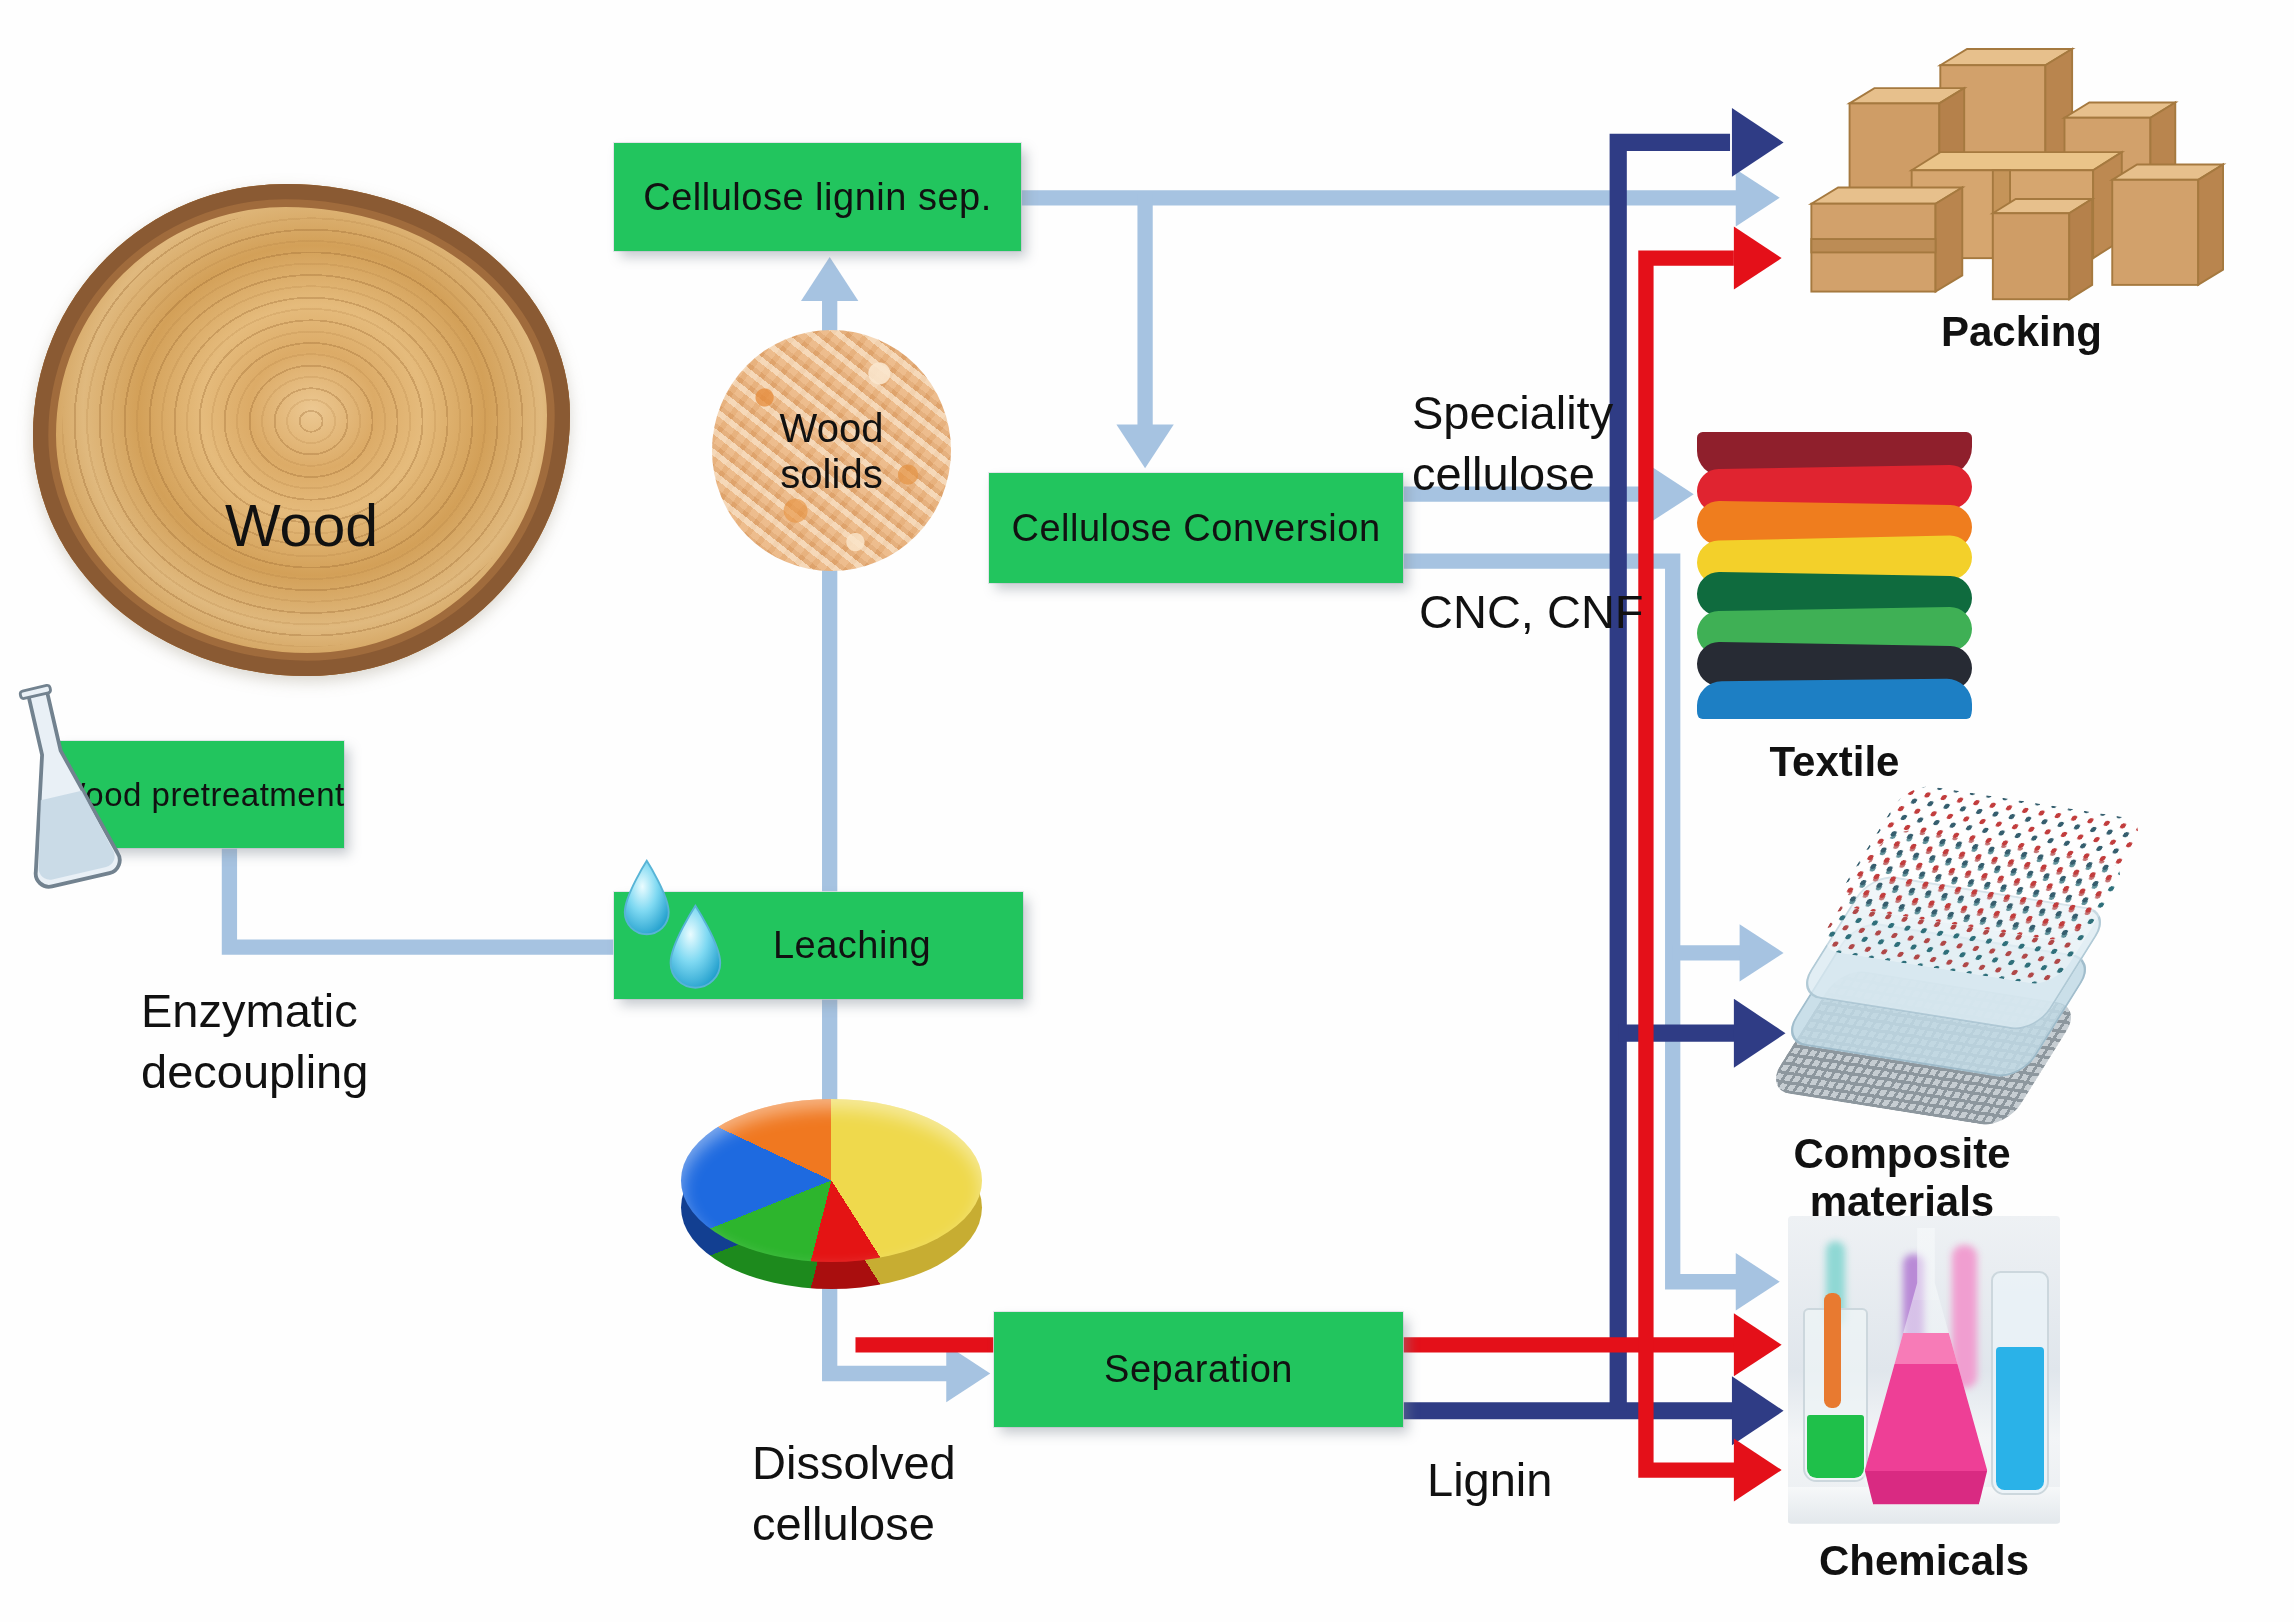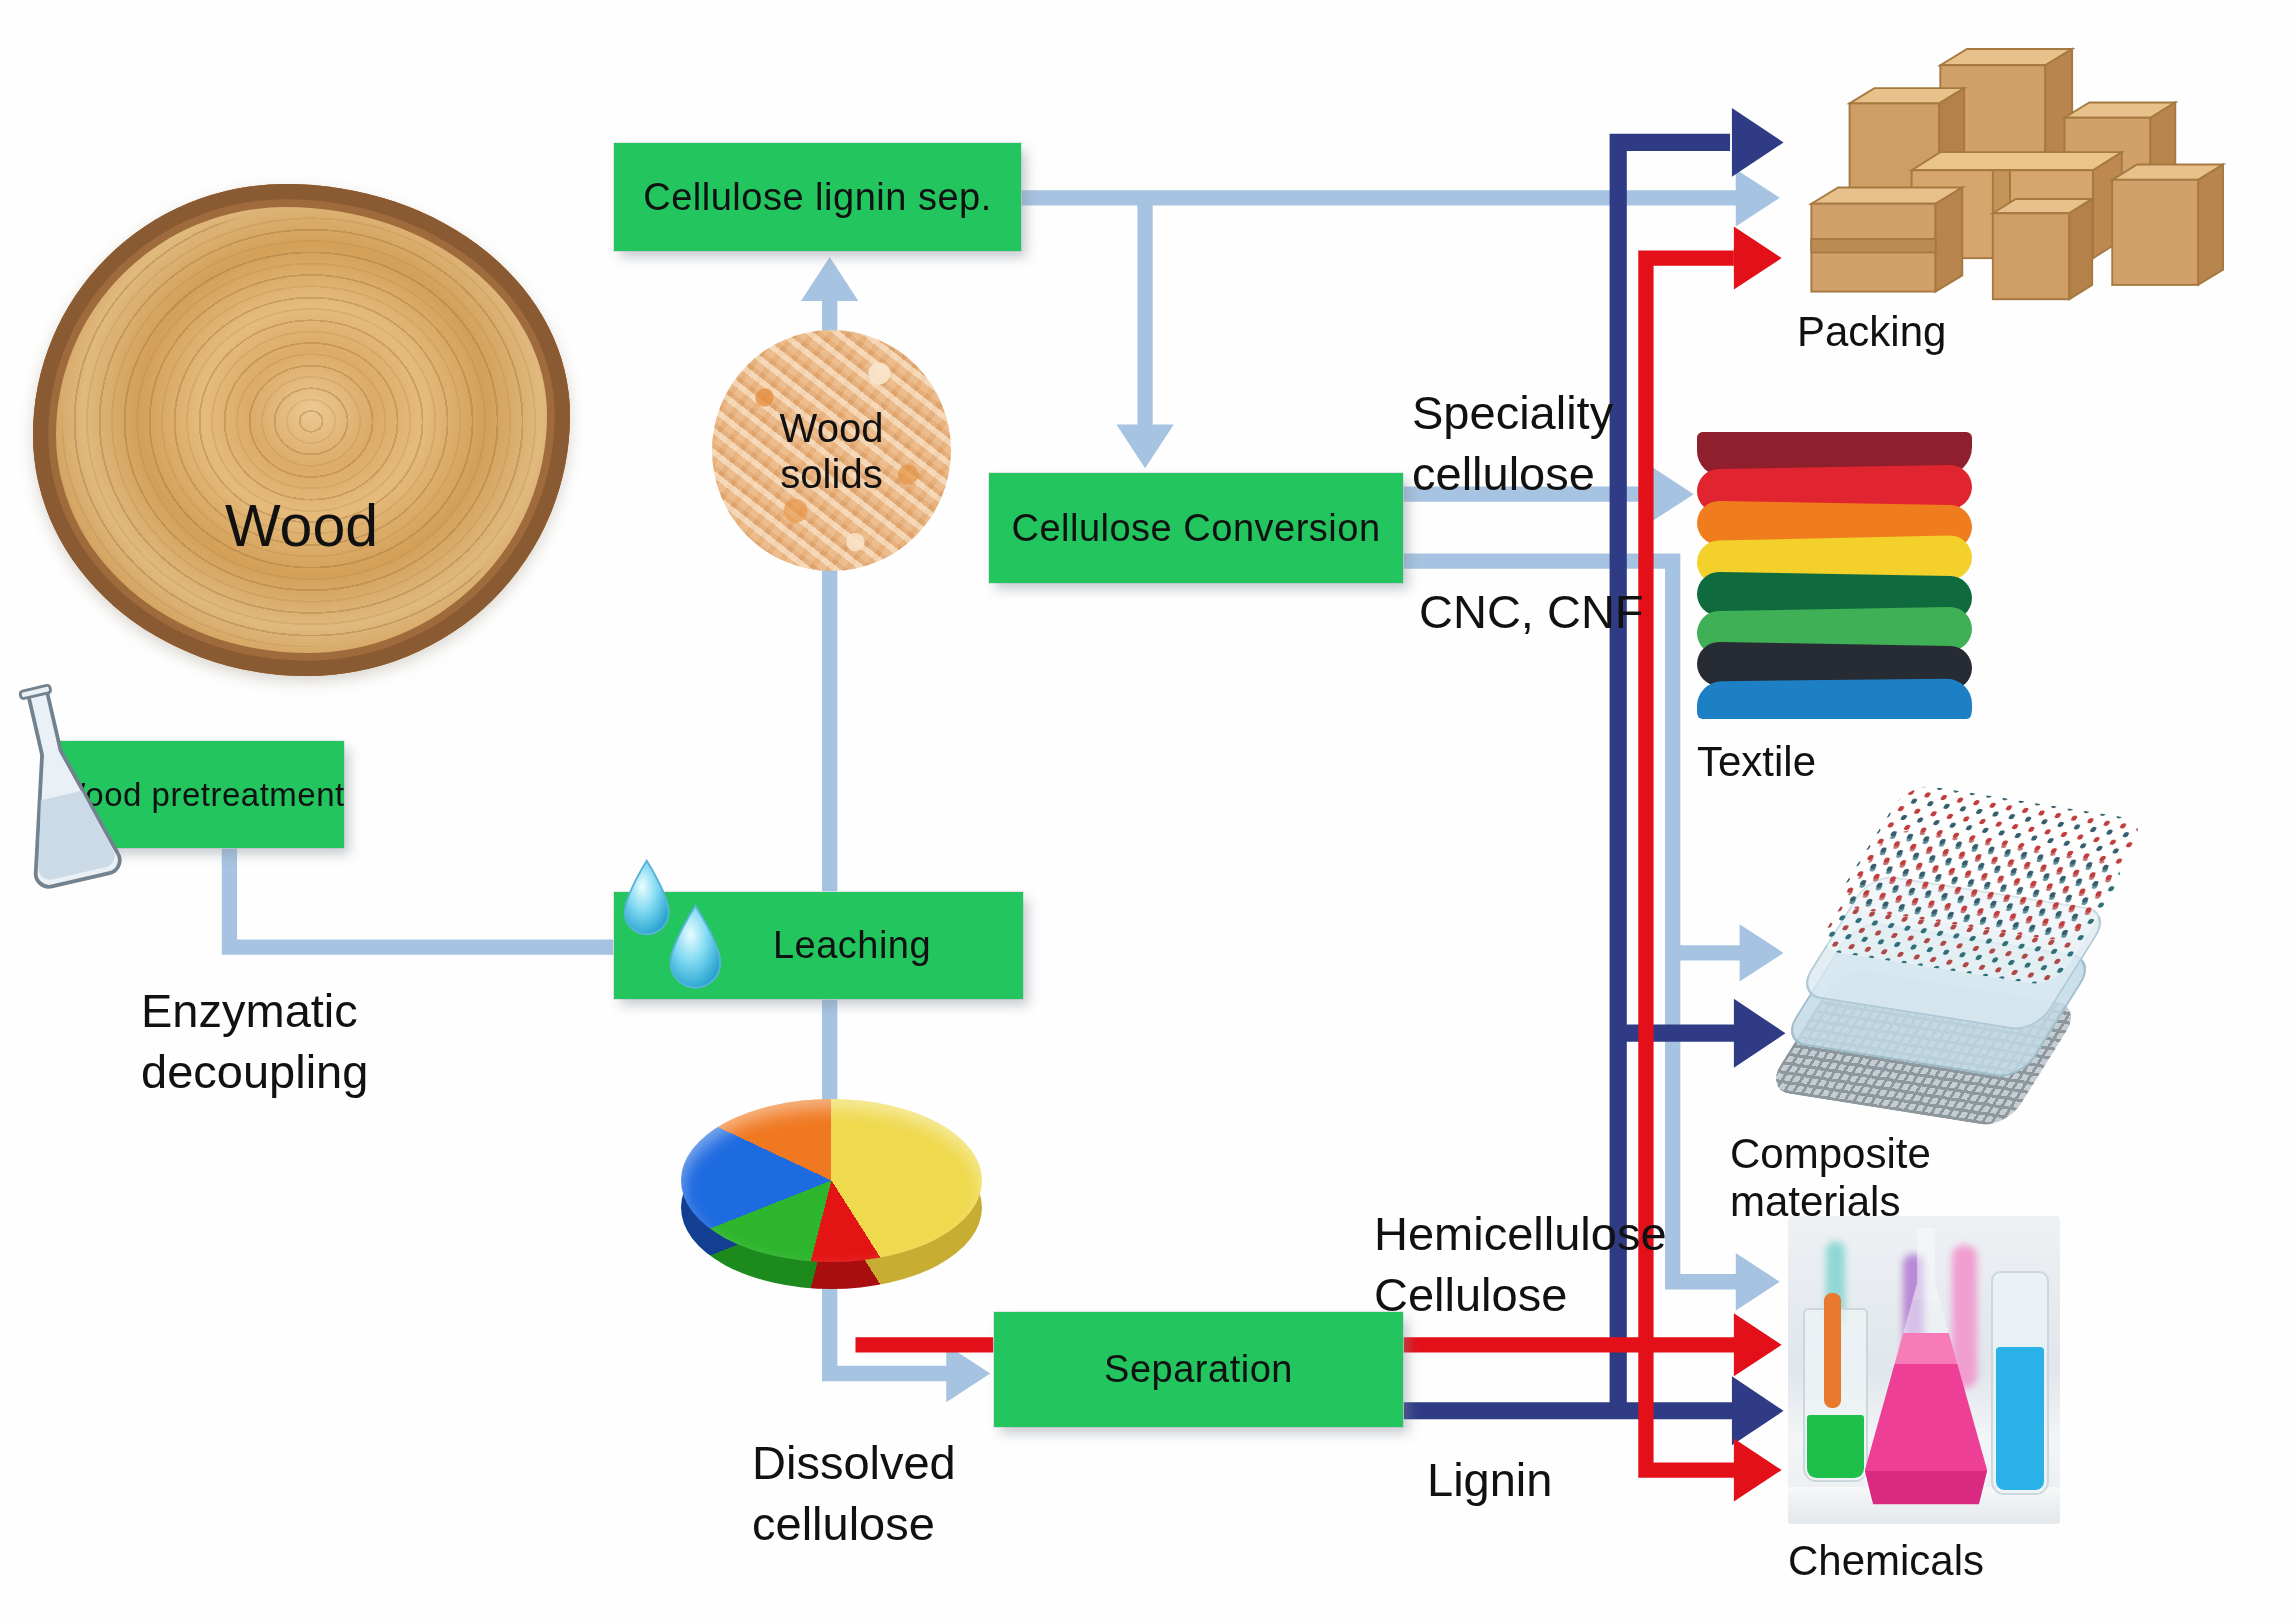--- a/index.html
+++ b/index.html
@@ -9,21 +9,21 @@
   }
   .lines{position:absolute;left:0;top:0;z-index:1;}
   
   .node{
     position:absolute;background:#22c55e;z-index:6;
     box-shadow:5.7px 6.7px 11.5px rgba(130,140,150,.45), 0 0 0 1px rgba(225,228,232,.8);
     display:flex;align-items:center;justify-content:center;
     font-size:38px;letter-spacing:0.5px;white-space:nowrap;
   }
   .annot{position:absolute;z-index:7;font-size:47px;line-height:1.3;}
-  .caption{position:absolute;z-index:7;font-size:42px;}
+  .caption{position:absolute;z-index:7;font-size:42px;text-align:center;font-weight:bold;}
   
   .wood-log{
     position:absolute;left:33px;top:184px;width:537px;height:492px;z-index:4;
     border-radius:47% 53% 49% 51% / 51% 47% 53% 49%;
     background:radial-gradient(ellipse at 52% 46%, #ecc892 0%, #dcab67 16%, #e5bb7c 28%,
       #d3a058 44%, #e0b97e 58%, #cf9c55 70%, #dbb277 82%, #b97f3e 92%, #8a5a33 97%, #7a4c28 100%);
     box-shadow:inset 0 0 0 15.3px #8a5a33, inset 0 0 0 23px #a06b3c, 0 5.7px 15.3px rgba(150,140,120,.35);
   }
   .wood-log::after{
     content:"";position:absolute;inset:29px;border-radius:inherit;
@@ -212,24 +212,20 @@
     <div>cellulose</div>
   </div>
 
   <div class="annot" style="left:1412px;top:382px;">
     <div>Speciality</div>
     <div>cellulose</div>
   </div>
 
   <div class="annot" style="left:1419px;top:581px;">CNC, CNF</div>
 
-  <div class="annot" style="left:1374px;top:1203px;">
-    <div>Hemicellulose</div>
-    <div>Cellulose</div>
-  </div>
 
   <div class="annot" style="left:1427px;top:1449px;">Lignin</div>
 
   <svg class="img-wrap" style="left:1797px;top:27px;" width="449" height="277" viewBox="0 0 470 290">
     <g stroke="#a5793f" stroke-width="2">
 
       <g>
         <polygon points="150,40 178,23 288,23 260,40" fill="#e7c08c"></polygon>
         <rect x="150" y="40" width="110" height="160" fill="#d2a16b"></rect>
         <polygon points="260,40 288,23 288,183 260,200" fill="#b9854e"></polygon>

